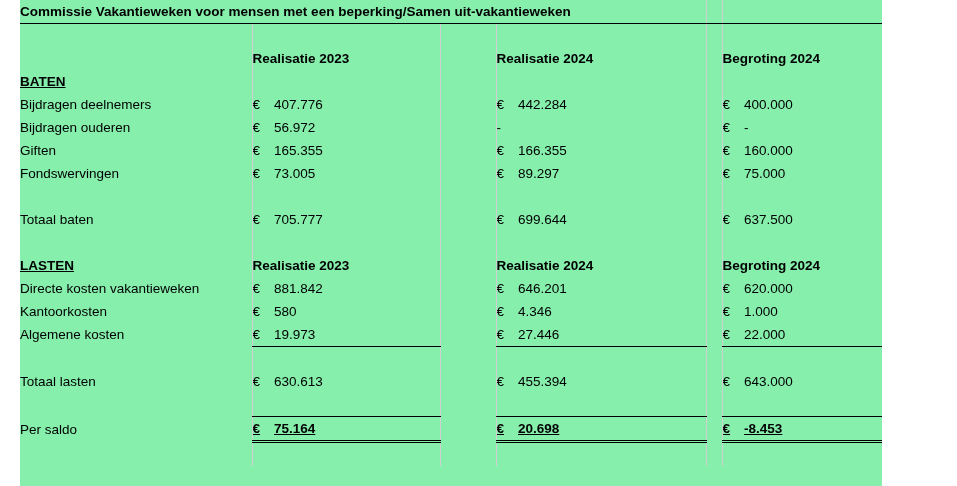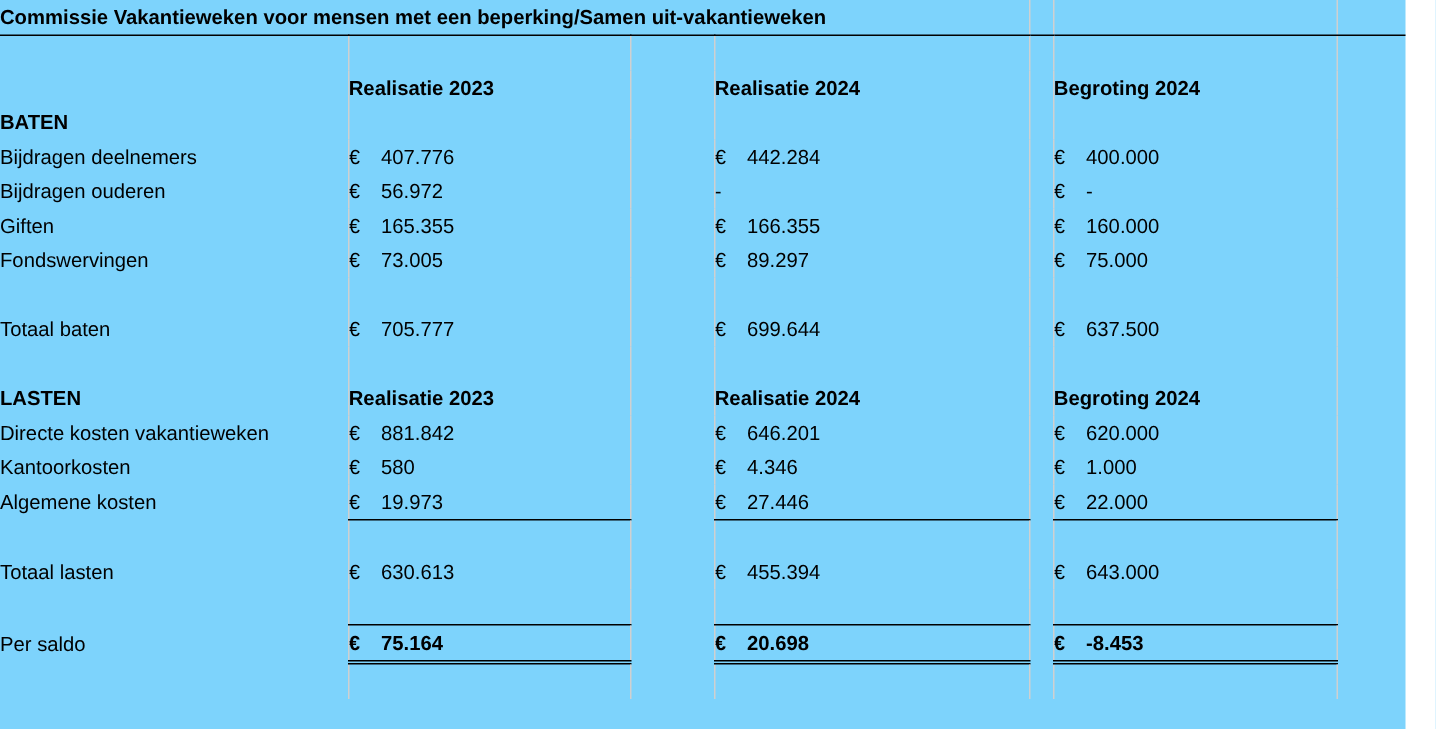--- a/index.html
+++ b/index.html
@@ -8,24 +8,25 @@
     background: #ffffff;
   }
   body {
     font-family: "Liberation Sans", sans-serif;
     font-size: 13.5px;
     color: #000000;
     -webkit-font-smoothing: antialiased;
   }
   #sheet {
     position: relative;
-    width: 937px;
+    width: 862px;
     height: 486px;
     overflow: hidden;
-    background: #7dd3fc;
+    background: #86efac;
+    margin-left: 20px;
   }
   table.grid {
     border-collapse: collapse;
     table-layout: fixed;
     width: 957px;
   }
   table.grid td {
     padding: 0;
     margin: 0;
     height: 23px;
@@ -47,21 +48,21 @@
   col.c-val3  { width: 167px; }
   col.c-tail  { width: 66px; }
 
   
   .vline-l { border-left: 1px solid #d0d0d0; }
 
   .lbl { padding-left: 2px; }
   .cur { padding-left: 3px; text-align: left; }
   .val { padding-right: 8px; text-align: left; }
   .hdr { font-weight: bold; padding-left: 8px; }
-  .bold { font-weight: bold; }
+  .bold { font-weight: bold; text-decoration: underline; }
   .underline-bot { border-bottom: 1px solid #000000; }
   .dbl-bot { border-bottom: 3px double #000000; }
 
   .title-row td {
     font-weight: bold;
     font-size: 13.5px;
     border-bottom: 1px solid #000000;
   }
   .title-cell { padding-left: 2px; }
 </style>

